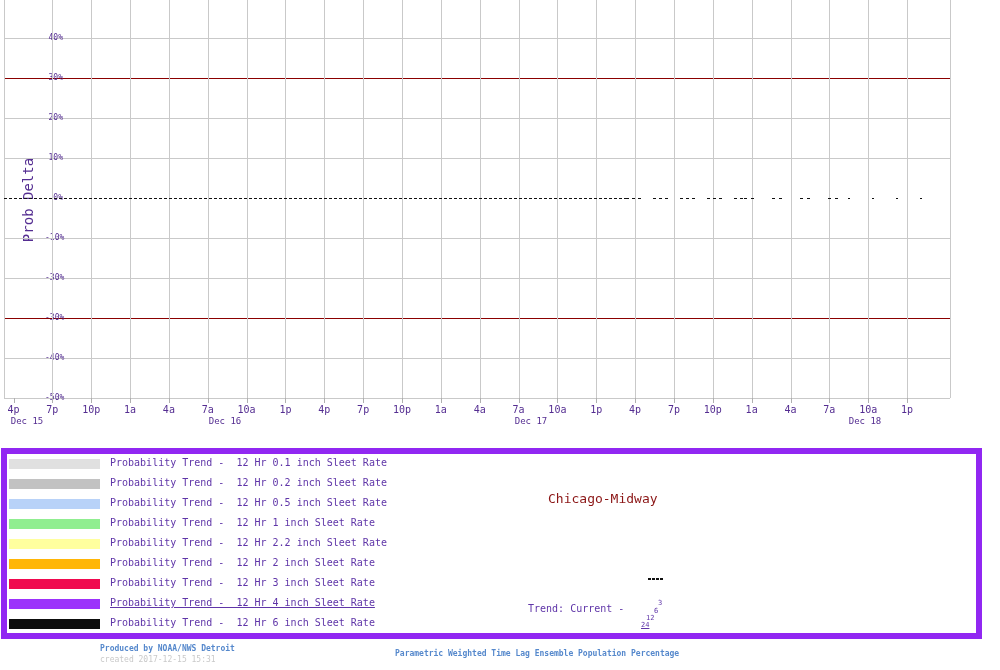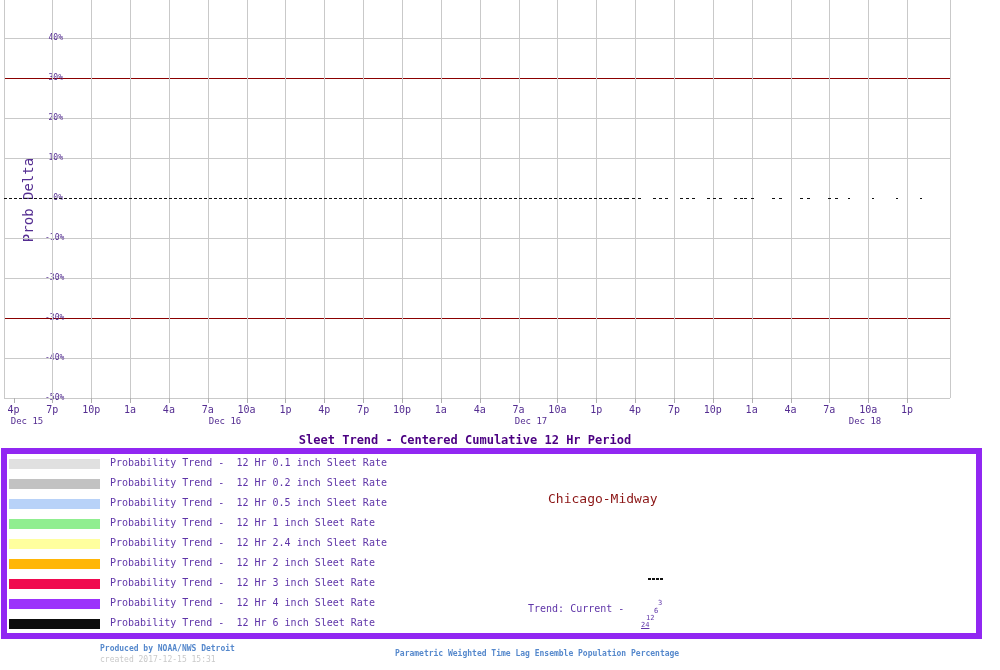--- a/index.html
+++ b/index.html
@@ -132,40 +132,39 @@
       <div class="datelab" style="left: 27px;">Dec 15</div>
       <div class="datelab" style="left: 225px;">Dec 16</div>
       <div class="datelab" style="left: 531px;">Dec 17</div>
       <div class="datelab" style="left: 865px;">Dec 18</div>
       <div class="zseg" style="left: 4px; width: 622px; background: repeating-linear-gradient(90deg, rgb(17, 17, 17) 0px, rgb(17, 17, 17) 3px, transparent 3px, transparent 5px);"></div>
       <div class="zseg" style="left: 626px; width: 118px; background: repeating-linear-gradient(90deg, rgb(17, 17, 17) 0px, rgb(17, 17, 17) 3px, transparent 3px, transparent 6px, rgb(17, 17, 17) 6px, rgb(17, 17, 17) 9px, transparent 9px, transparent 12px, rgb(17, 17, 17) 12px, rgb(17, 17, 17) 15px, transparent 15px, transparent 27px);"></div>
       <div class="zseg" style="left: 744px; width: 104px; background: repeating-linear-gradient(90deg, rgb(17, 17, 17) 0px, rgb(17, 17, 17) 3px, transparent 3px, transparent 7px, rgb(17, 17, 17) 7px, rgb(17, 17, 17) 10px, transparent 10px, transparent 28px);"></div>
       <div class="zseg" style="left: 848px; width: 94px; background: repeating-linear-gradient(90deg, rgb(17, 17, 17) 0px, rgb(17, 17, 17) 2px, transparent 2px, transparent 24px);"></div>
     </div>
 
-  <div id="title">Sleet Trend - Centered Cumulative 12 Hr Period</div>
 
   <div id="legendbox"></div>
   <div id="legend">
       <div class="swatch" style="top: 459px; background: rgb(224, 224, 224);"></div>
       <div class="llabel" style="top: 457px;">Probability Trend -  12 Hr 0.1 inch Sleet Rate</div>
       <div class="swatch" style="top: 479px; background: rgb(194, 194, 194);"></div>
       <div class="llabel" style="top: 477px;">Probability Trend -  12 Hr 0.2 inch Sleet Rate</div>
       <div class="swatch" style="top: 499px; background: rgb(184, 210, 248);"></div>
       <div class="llabel" style="top: 497px;">Probability Trend -  12 Hr 0.5 inch Sleet Rate</div>
       <div class="swatch" style="top: 519px; background: rgb(144, 238, 144);"></div>
       <div class="llabel" style="top: 517px;">Probability Trend -  12 Hr 1 inch Sleet Rate</div>
       <div class="swatch" style="top: 539px; background: rgb(255, 255, 158);"></div>
-      <div class="llabel" style="top: 537px;">Probability Trend -  12 Hr 2.4 inch Sleet Rate</div>
+      <div class="llabel" style="top: 537px;">Probability Trend -  12 Hr 2.2 inch Sleet Rate</div>
       <div class="swatch" style="top: 559px; background: rgb(255, 182, 7);"></div>
       <div class="llabel" style="top: 557px;">Probability Trend -  12 Hr 2 inch Sleet Rate</div>
       <div class="swatch" style="top: 579px; background: rgb(240, 10, 78);"></div>
       <div class="llabel" style="top: 577px;">Probability Trend -  12 Hr 3 inch Sleet Rate</div>
       <div class="swatch" style="top: 599px; background: rgb(156, 51, 251);"></div>
-      <div class="llabel" style="top: 597px;">Probability Trend -  12 Hr 4 inch Sleet Rate</div>
+      <div class="llabel" style="top: 597px; text-decoration: underline;">Probability Trend -  12 Hr 4 inch Sleet Rate</div>
       <div class="swatch" style="top: 619px; background: rgb(13, 13, 13);"></div>
       <div class="llabel" style="top: 617px;">Probability Trend -  12 Hr 6 inch Sleet Rate</div>
     </div>
 
   <div id="station">Chicago-Midway</div>
   <div id="trendlab">Trend: Current -</div>
   <div id="trendviz">
       <div class="tdot" style="left: 648px; top: 578px;"></div>
       <div class="tdot" style="left: 652px; top: 578px;"></div>
       <div class="tdot" style="left: 656px; top: 578px;"></div>

